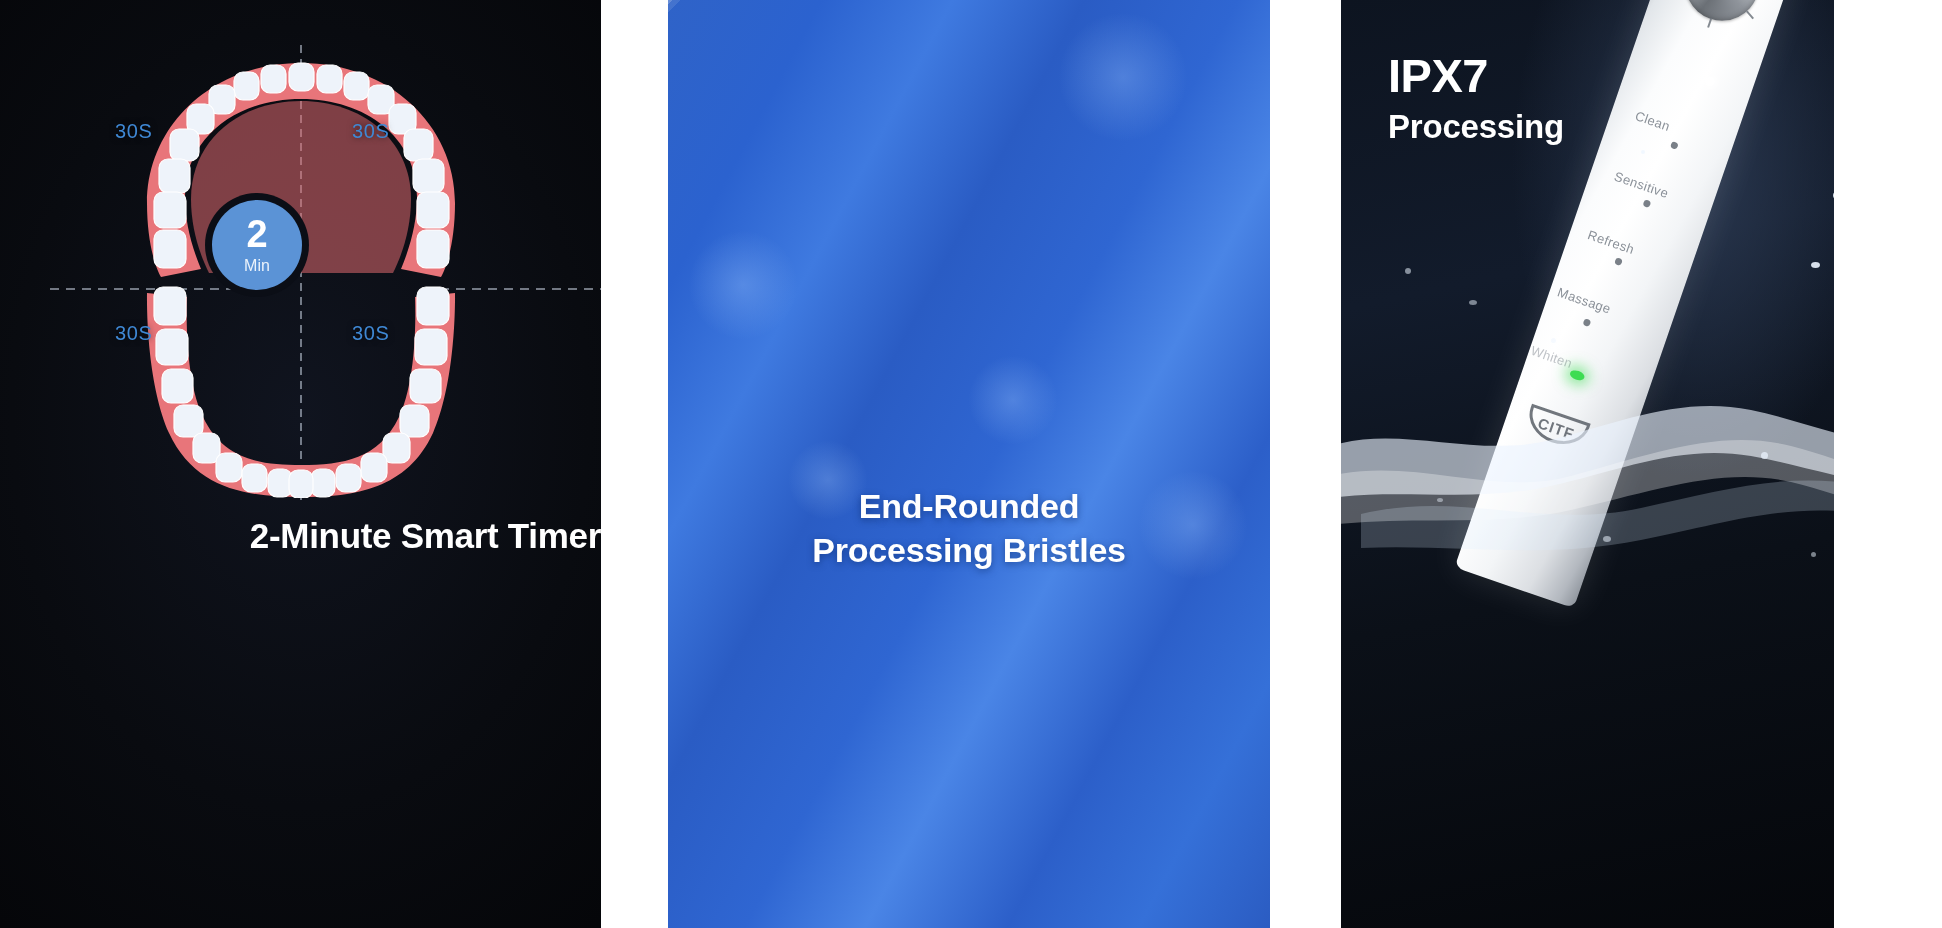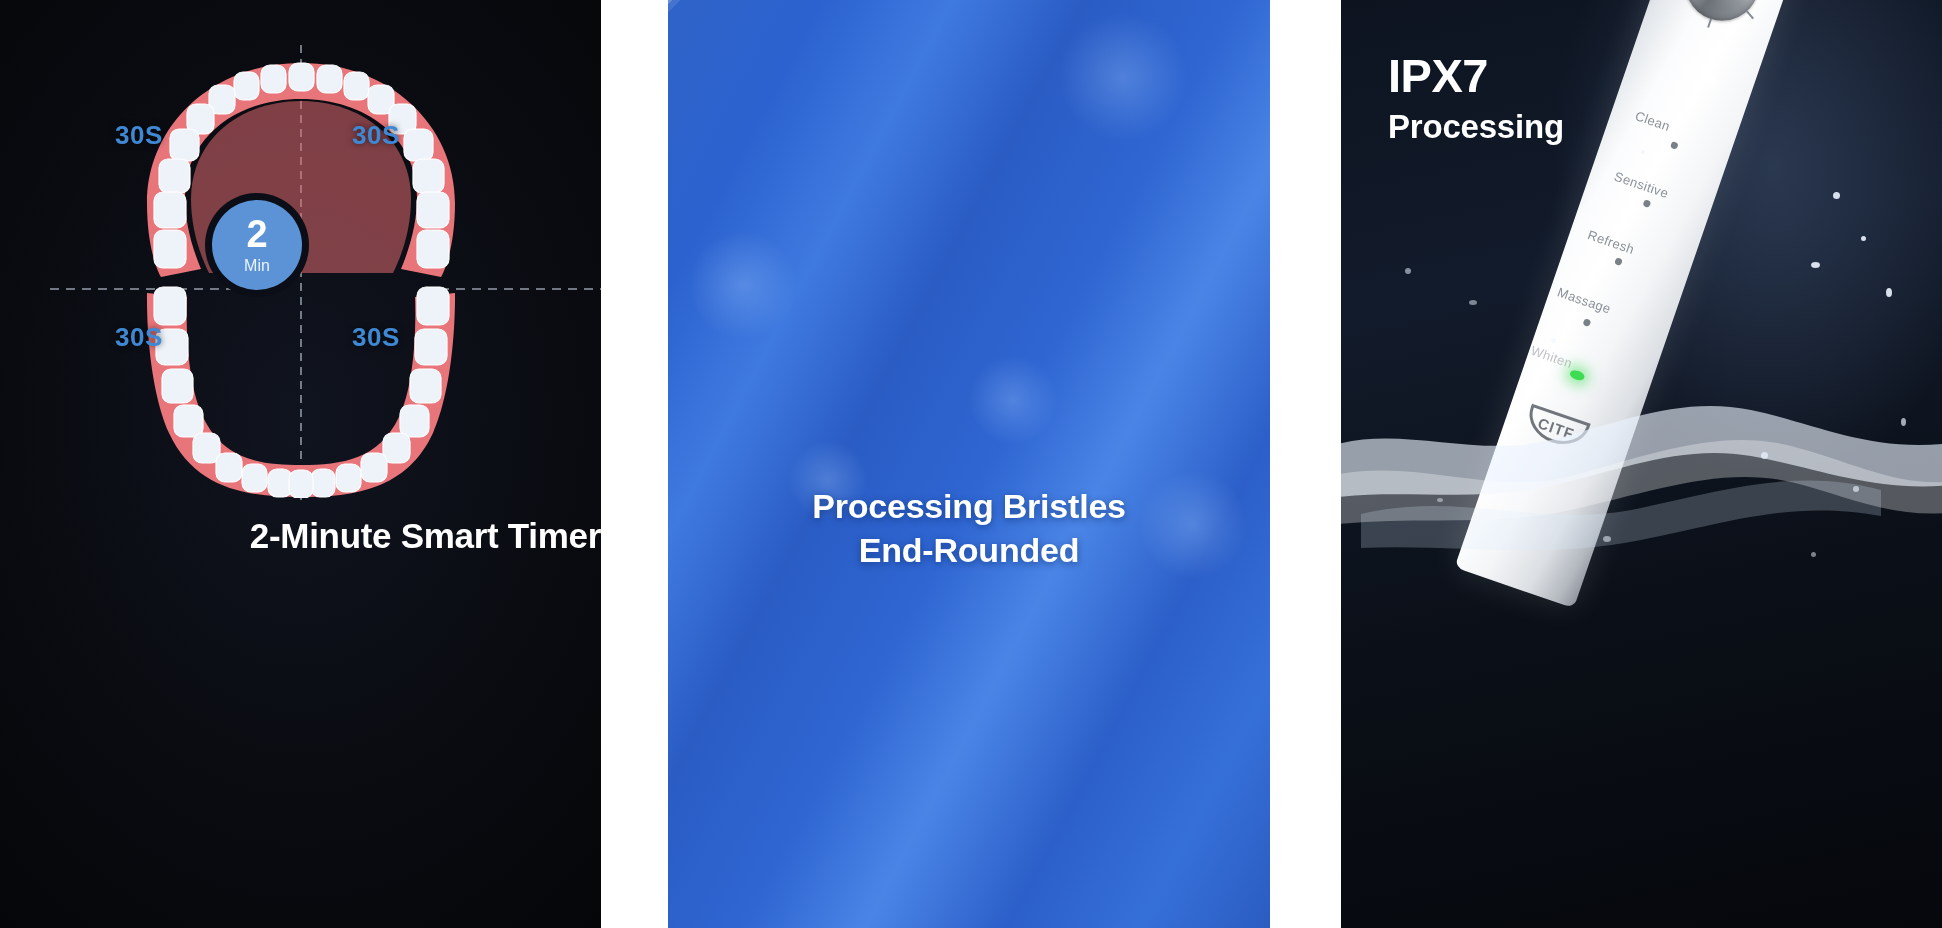--- a/index.html
+++ b/index.html
@@ -21,21 +21,21 @@
   }
 
   
   .col {
     position: absolute;
     top: 0;
     height: 928px;
   }
   .col-1 { left: 0px;    width: 601px; }
   .col-2 { left: 668px;  width: 602px; }
-  .col-3 { left: 1341px; width: 601px; }
+  .col-3 { left: 1341px; width: 493px; }
 
   .media {
     position: relative;
     width: 100%;
     height: 598px;
     overflow: hidden;
   }
 
   
   .img-timer {
@@ -67,22 +67,22 @@
   .arch {
     position: absolute;
     left: 50%;
     transform: translateX(-50%);
   }
   .arch svg { display: block; }
 
   .label-30s {
     position: absolute;
     color: #3f88d4;
-    font-size: 26px;
-    font-weight: 700;
+    font-size: 20px;
+    font-weight: 400;
     letter-spacing: 0.6px;
     text-shadow: 0 0 6px rgba(0,0,0,.6);
   }
   .l-tl { left: 115px; top: 120px; }
   .l-tr { left: 352px; top: 120px; }
   .l-bl { left: 115px; top: 322px; }
   .l-br { left: 352px; top: 322px; }
 
   .min-badge {
     position: absolute;
@@ -406,22 +406,22 @@
   <div class="col col-2">
 
     <div class="media img-bristles">
       <span class="bris-glow bg1"></span>
       <span class="bris-glow bg2"></span>
       <span class="bris-glow bg3"></span>
       <span class="bris-glow bg4"></span>
       <span class="bris-glow bg5"></span>
 
       <div class="img2-title">
+        <div>End-Rounded</div>
         <div>Processing Bristles</div>
-        <div>End-Rounded</div>
       </div>
     </div>
 
   </div>
 
   <div class="col col-3">
 
     <div class="media img-ipx7">
 
       <div class="ipx-heading">

